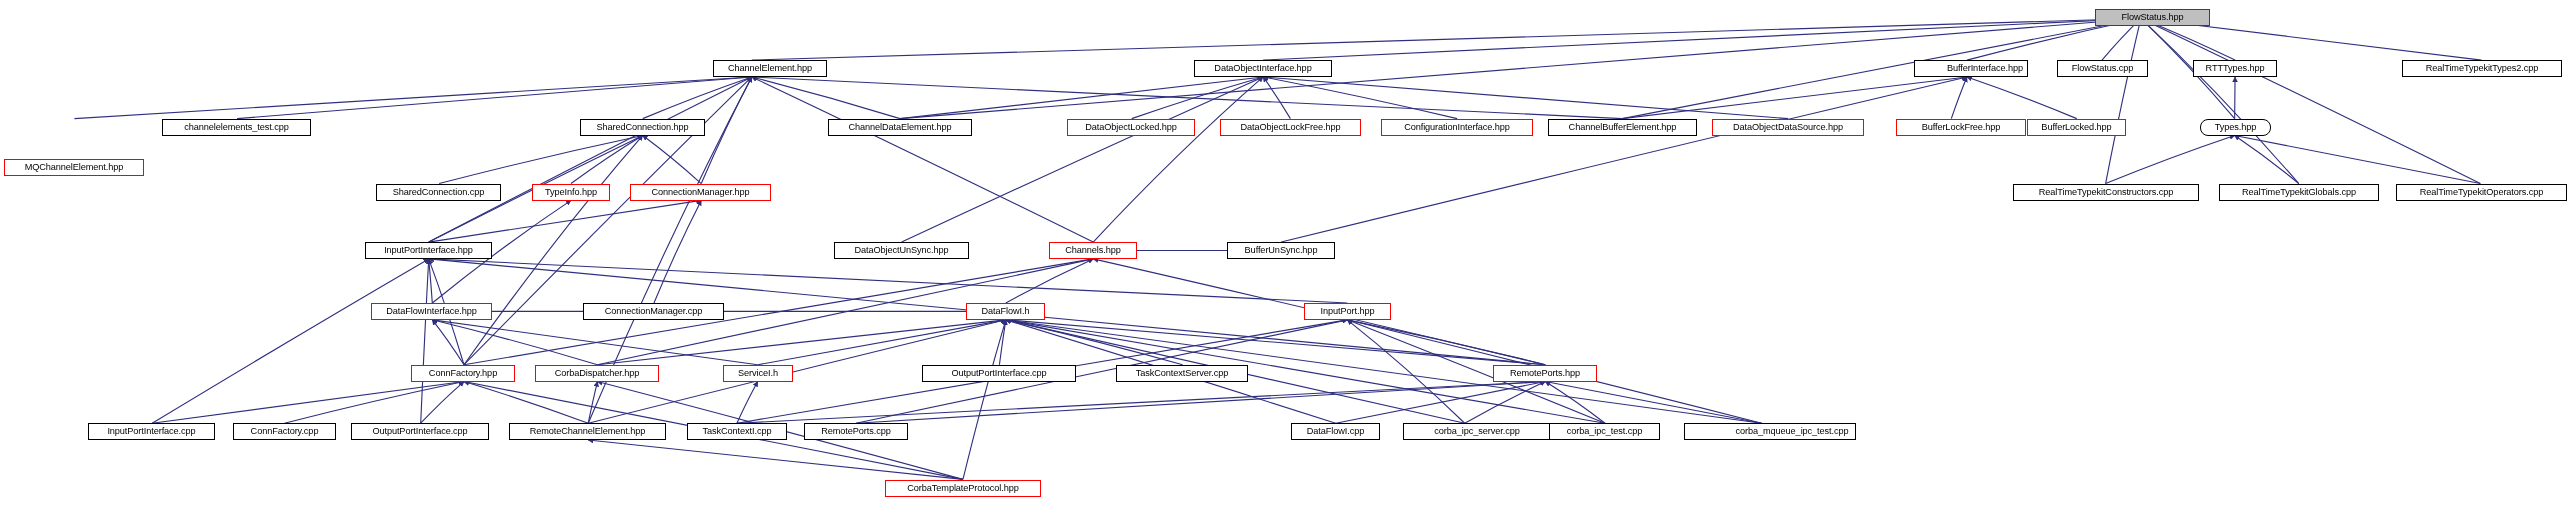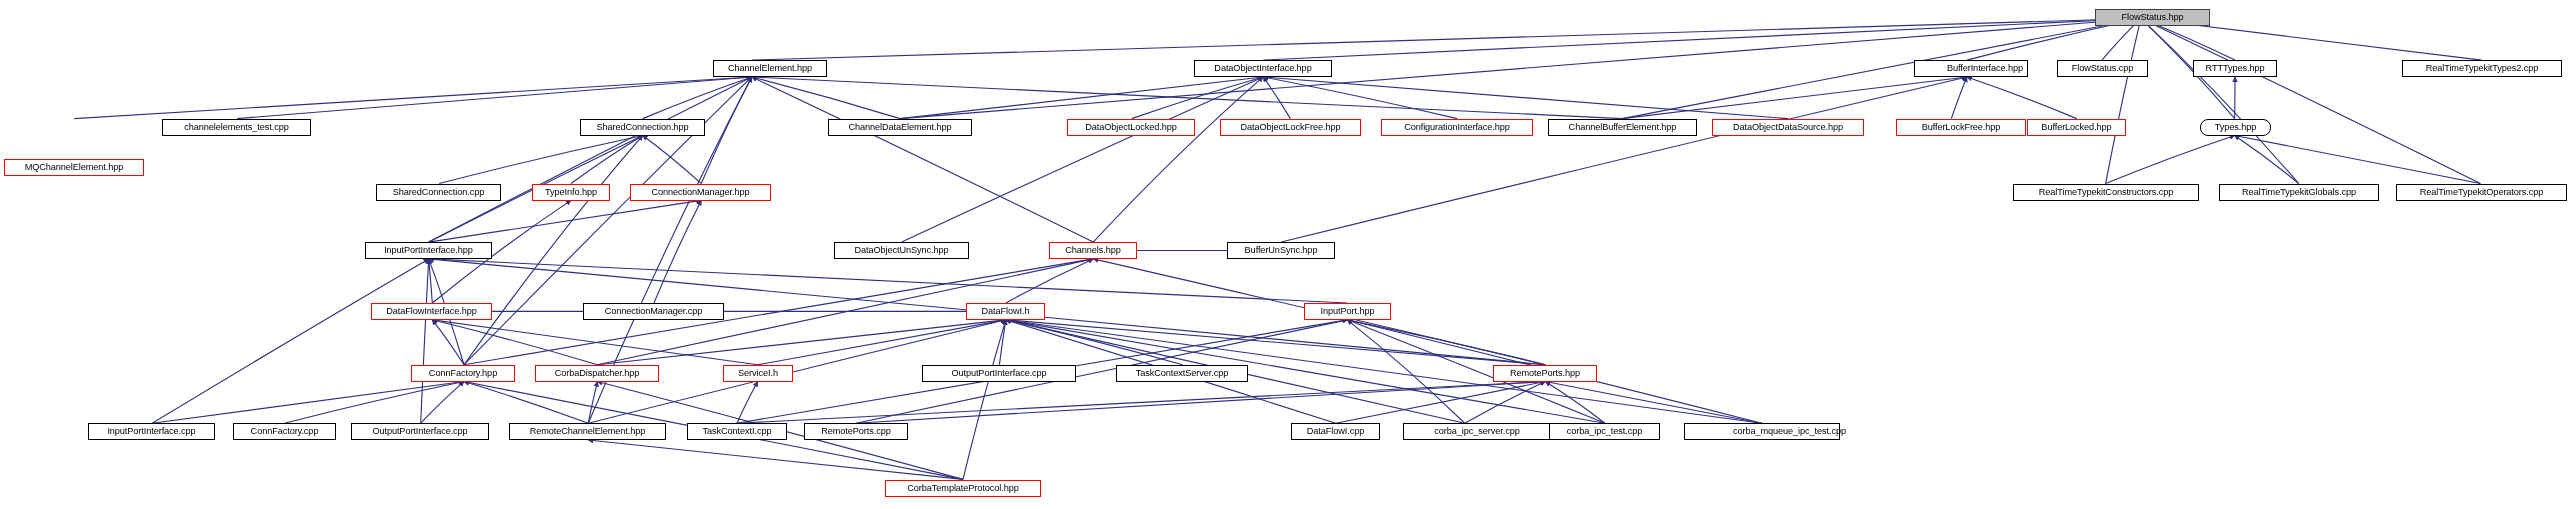--- a/index.html
+++ b/index.html
@@ -193,17 +193,17 @@
       <div class="node red" style="left: 1493px; top: 365px; width: 104px;">RemotePorts.hpp</div>
       <div class="node" style="left: 88px; top: 423px; width: 127px;">InputPortInterface.cpp</div>
       <div class="node" style="left: 233px; top: 423px; width: 103px;">ConnFactory.cpp</div>
       <div class="node" style="left: 351px; top: 423px; width: 138px;">OutputPortInterface.cpp</div>
       <div class="node" style="left: 509px; top: 423px; width: 157px;">RemoteChannelElement.hpp</div>
       <div class="node" style="left: 687px; top: 423px; width: 100px;">TaskContextI.cpp</div>
       <div class="node" style="left: 804px; top: 423px; width: 104px;">RemotePorts.cpp</div>
       <div class="node" style="left: 1291px; top: 423px; width: 89px;">DataFlowI.cpp</div>
       <div class="node" style="left: 1403px; top: 423px; width: 148px;">corba_ipc_server.cpp</div>
       <div class="node" style="left: 1549px; top: 423px; width: 111px;">corba_ipc_test.cpp</div>
-      <div class="node" style="left: 1684px; top: 423px; width: 156px; padding-left: 48px;">corba_mqueue_ipc_test.cpp</div>
+      <div class="node" style="left: 1684px; top: 423px; width: 172px; padding-left: 48px;">corba_mqueue_ipc_test.cpp</div>
       <div class="node red" style="left: 885px; top: 480px; width: 156px;">CorbaTemplateProtocol.hpp</div>
     </div>
 </div>
 
 
 </body></html>

